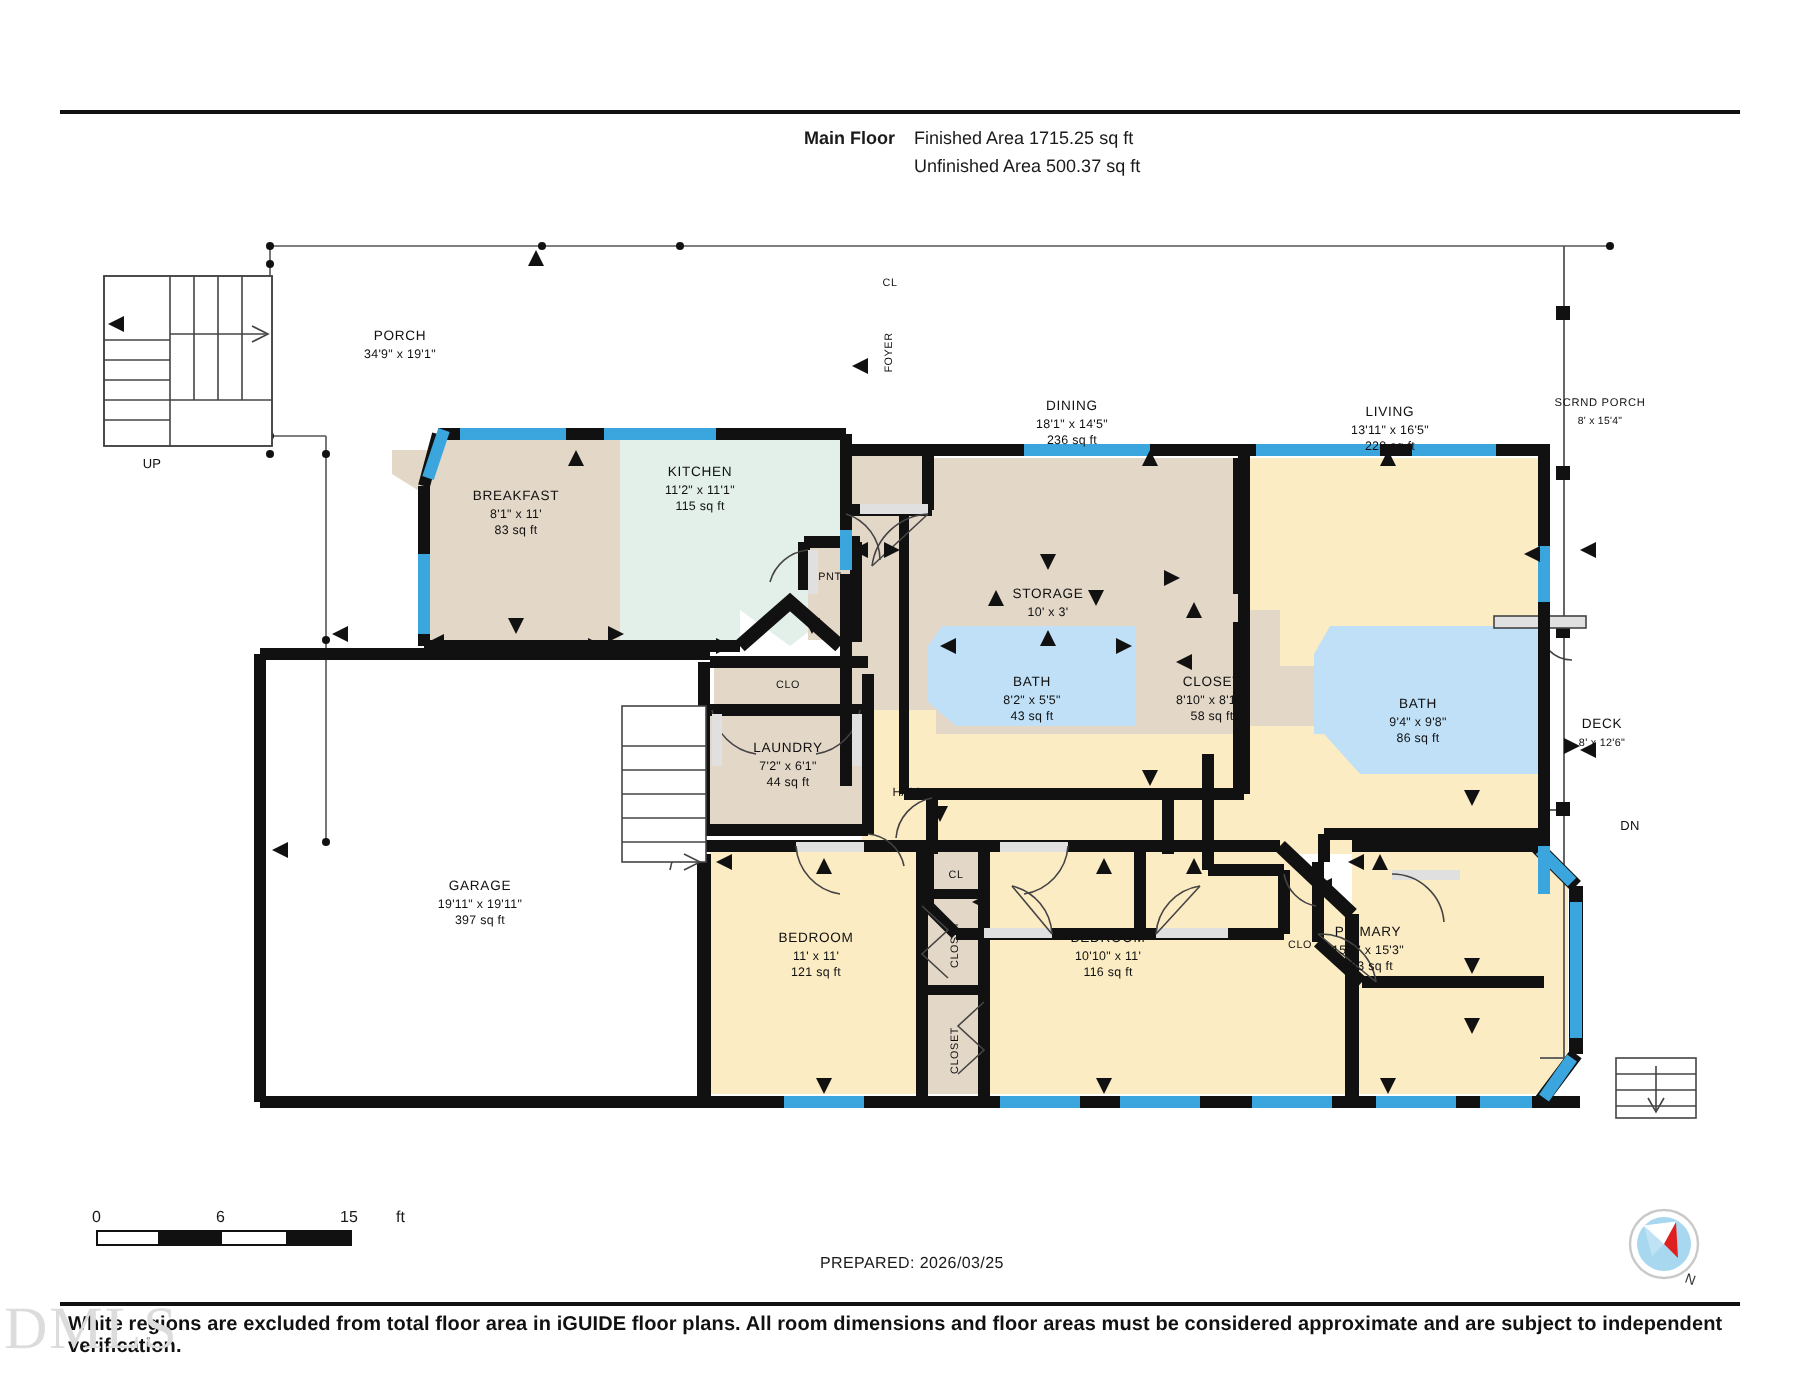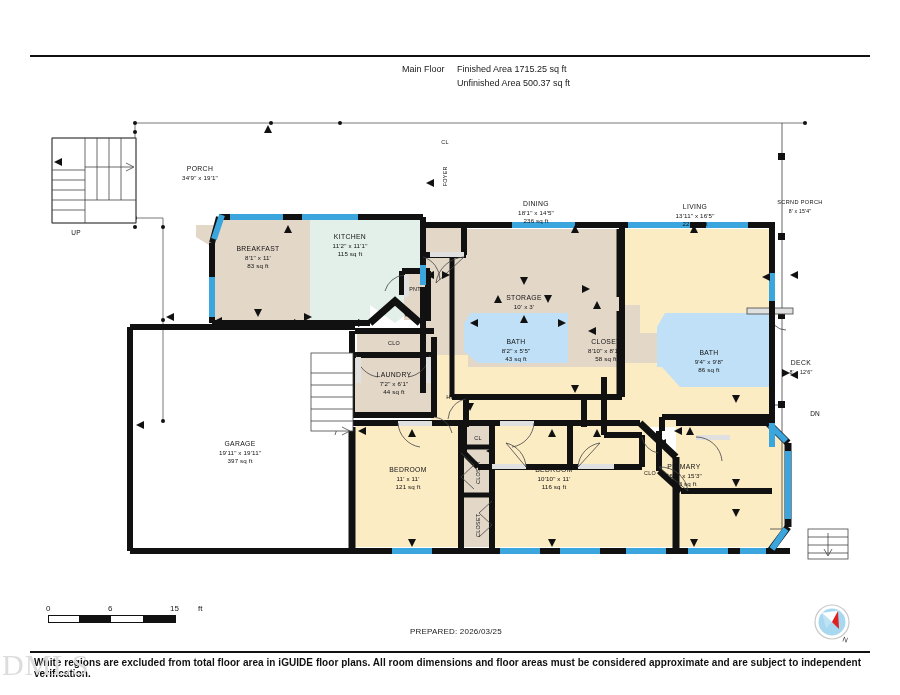--- a/index.html
+++ b/index.html
@@ -15,21 +15,21 @@
   
   #doc-title{
     position:absolute;left:0;top:28px;width:900px;text-align:center;
     font-size:17px;font-weight:bold;letter-spacing:.2px;
   }
   #title-rule{
     position:absolute;left:30px;top:55px;width:840px;height:2px;background:#111;
   }
   #meta-block{position:absolute;left:402px;top:62px;font-size:9px;line-height:14px;}
   #meta-block .mrow{display:flex;}
-  #meta-block .mlabel{font-weight:normal;width:55px;}
+  #meta-block .mlabel{font-weight:bold;width:55px;}
   #meta-block .mval{}
 
   
   #plan{position:absolute;left:0;top:105px;width:900px;height:470px;}
   #plan svg{display:block;}
 
   
   .rlabel{
     position:absolute;text-align:center;font-size:6.5px;line-height:8.5px;
     color:#111;white-space:nowrap;letter-spacing:.15px;

